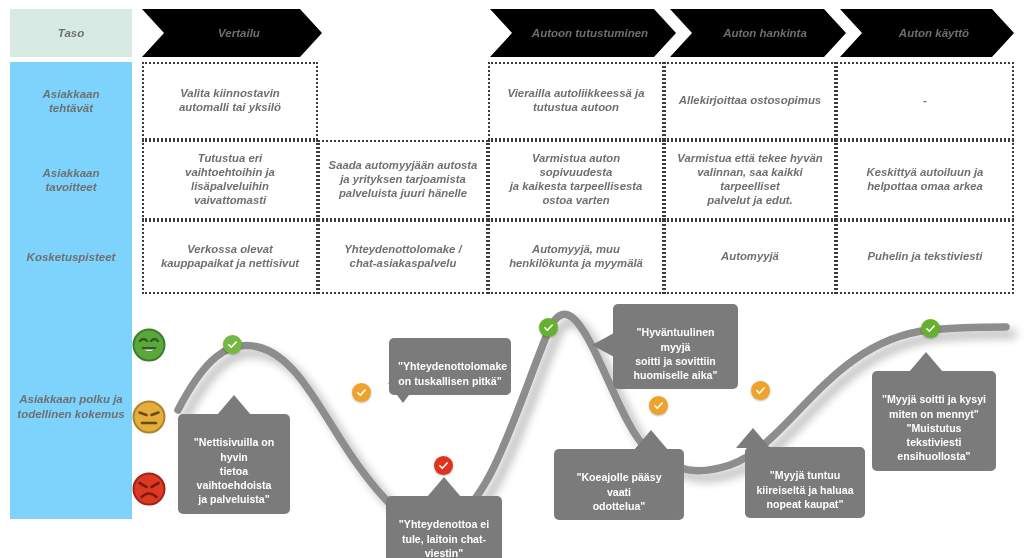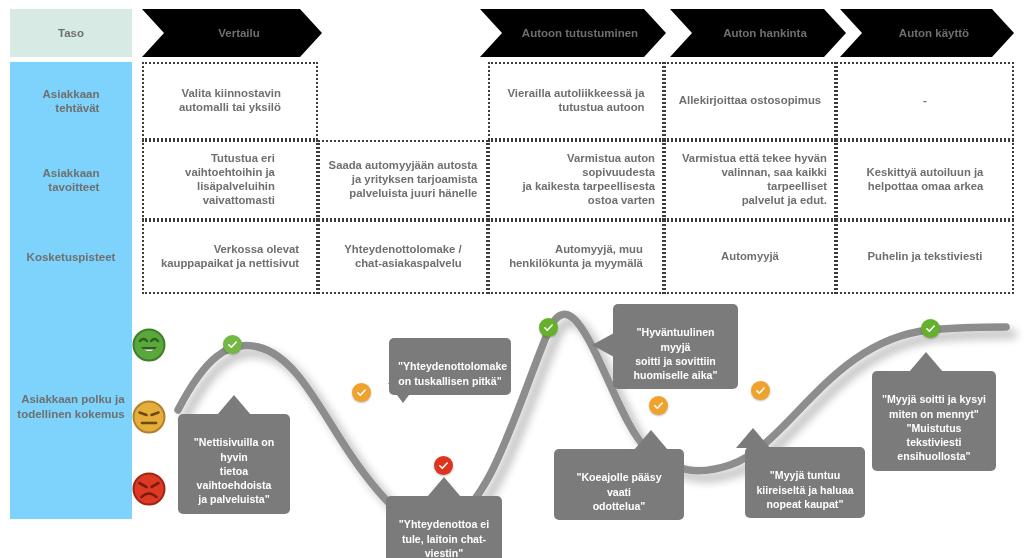--- a/index.html
+++ b/index.html
@@ -9,23 +9,24 @@
     font-family:"Liberation Sans", sans-serif;
     overflow:hidden;
     position:relative;
   }
   #stage{position:relative;width:1024px;height:558px;}
 
   
   .ctext{
     color:#6f6f6f;
     font-weight:bold;
-    text-align:right;
+    text-align:center;
     line-height:1.22;
     white-space:pre-line;
+    font-style:italic;
   }
 
   
   .hdr-label{
     position:absolute;left:10px;top:9px;width:122px;height:48px;
     background:#d7ebe4;display:flex;align-items:center;justify-content:center;
   }
   .hdr-label span{font-size:11.5px;}
   .chev{
     position:absolute;top:9px;height:48px;background:#000000;
@@ -103,21 +104,21 @@
 
 <div id="stage">
 
   <div class="hdr-label">
     <span class="ctext">Taso</span>
   </div>
 
   <div class="chev" style="left:142px;width:180px;">
     <span class="ctext">Vertailu</span>
   </div>
-  <div class="chev" style="left:480px;width:186px;">
+  <div class="chev" style="left:490px;width:186px;">
     <span class="ctext">Autoon tutustuminen</span>
   </div>
   <div class="chev" style="left:670px;width:176px;">
     <span class="ctext">Auton hankinta</span>
   </div>
   <div class="chev" style="left:840px;width:174px;">
     <span class="ctext">Auton käyttö</span>
   </div>
 
   <div class="rlabel" style="top:62px;width:122px;height:78px;">

